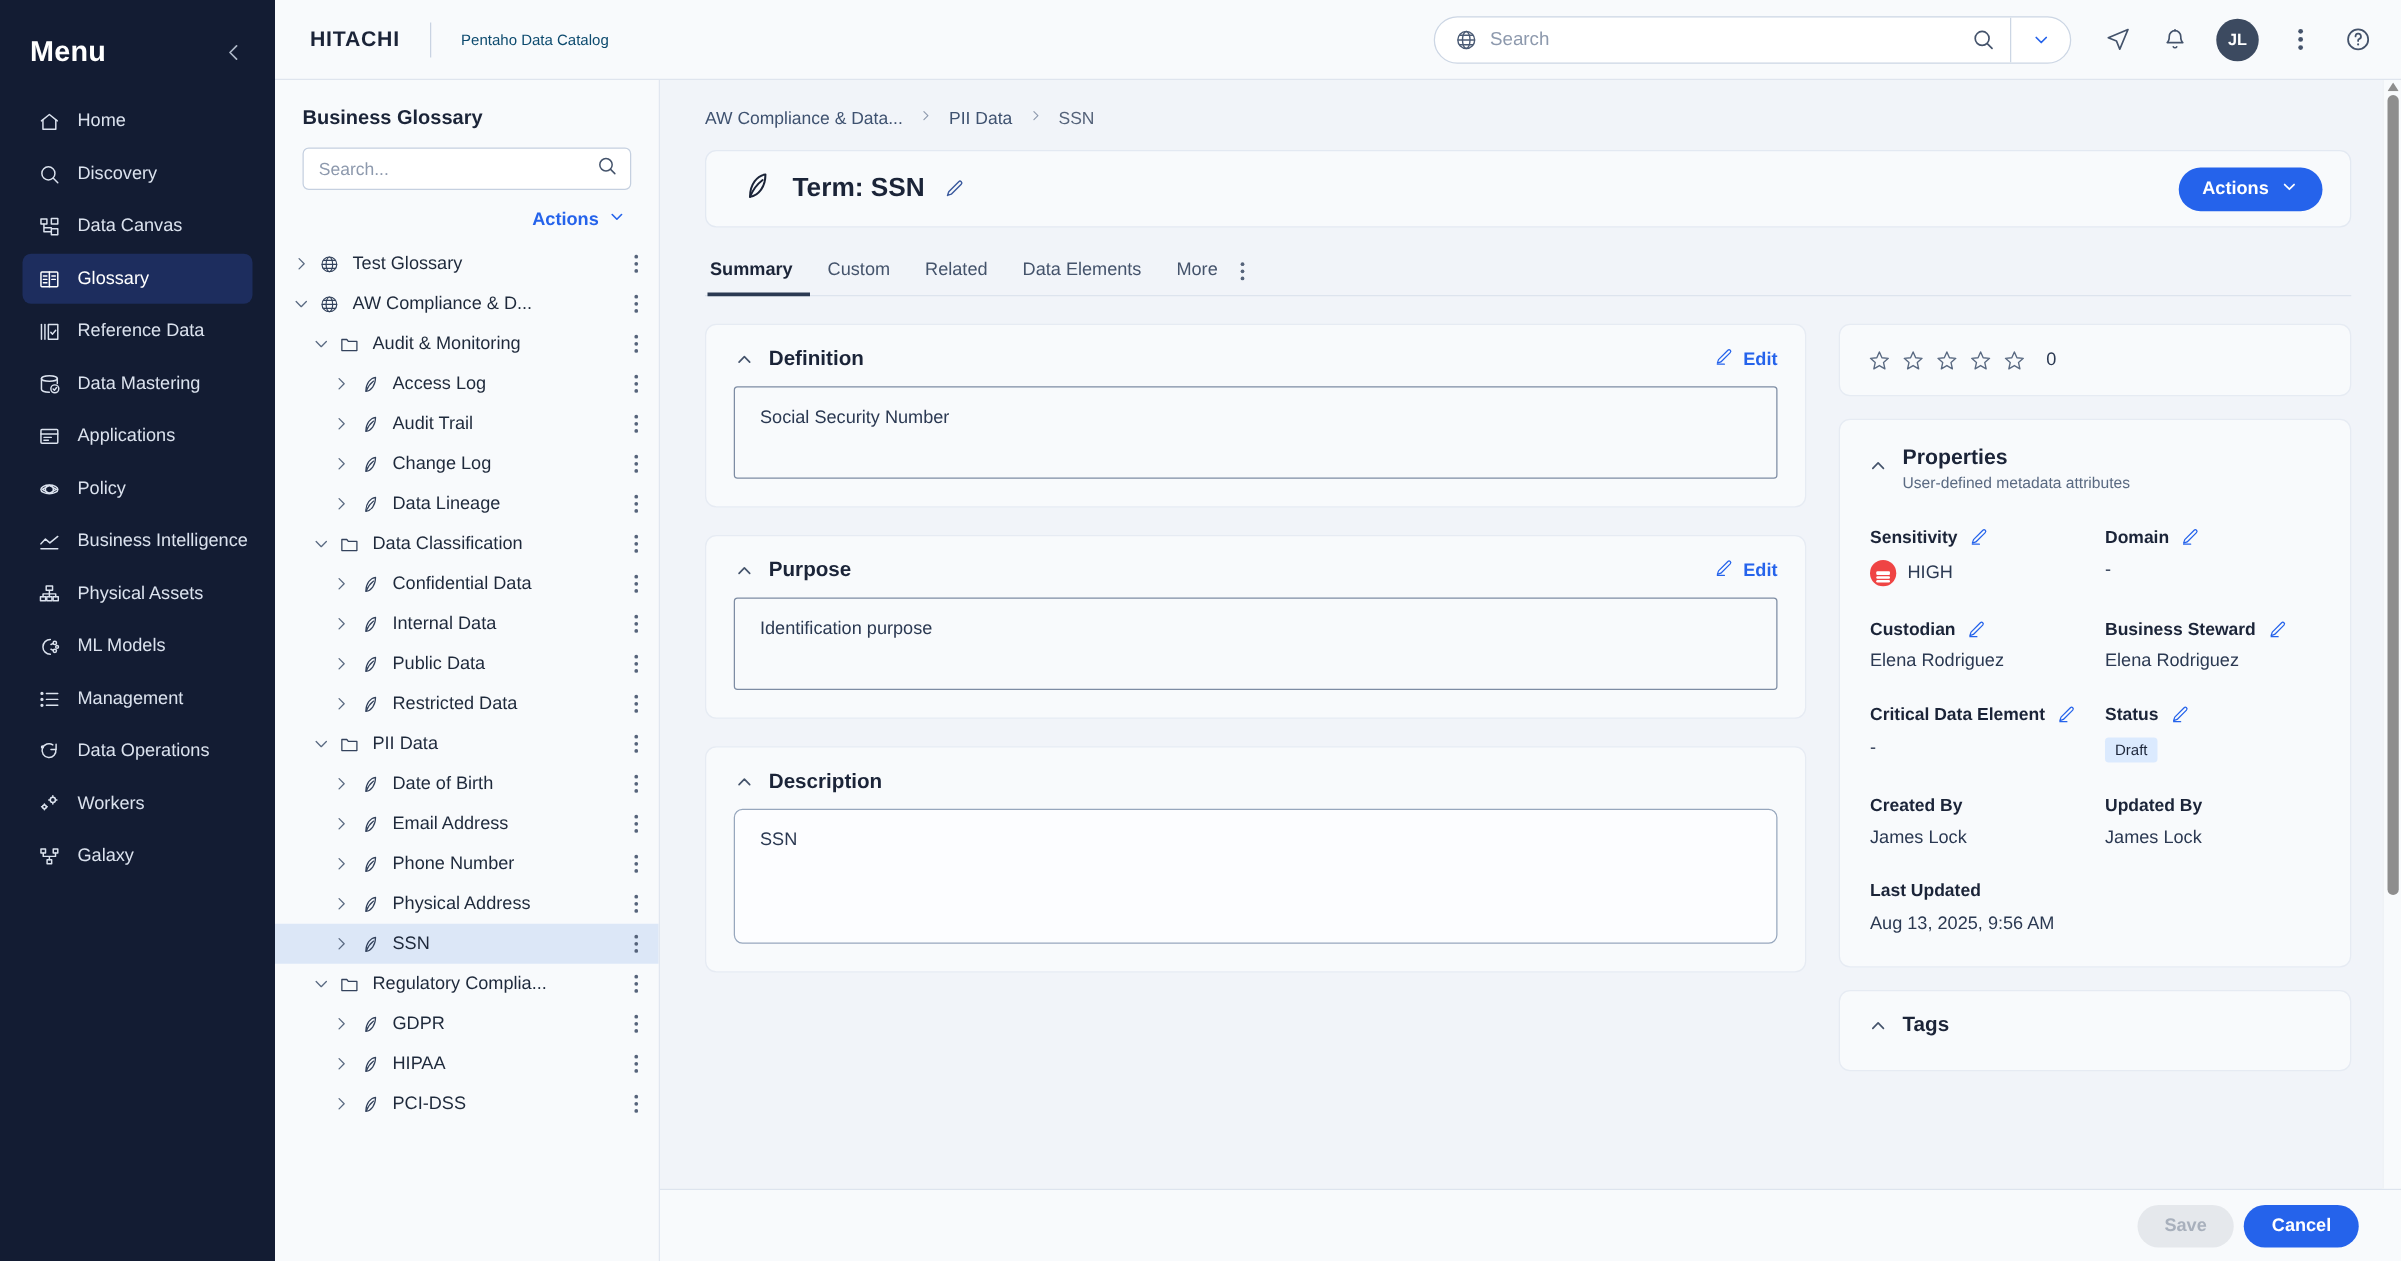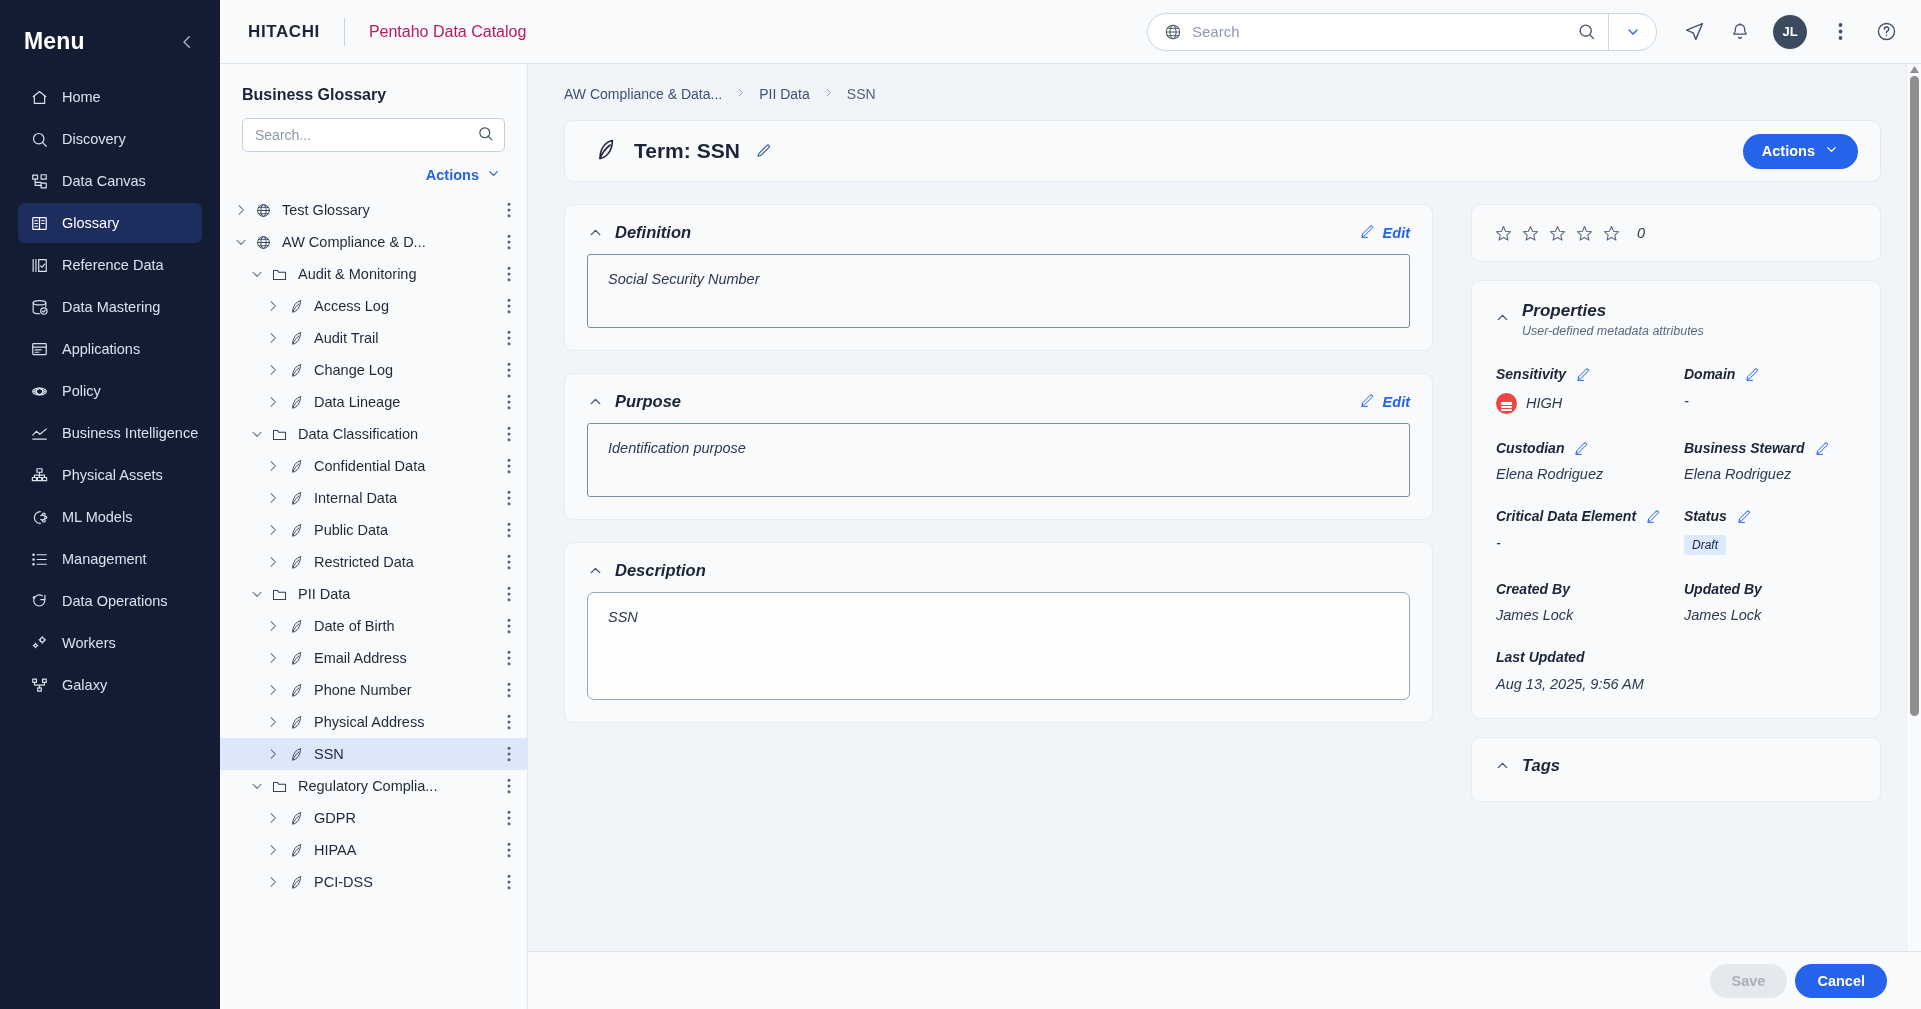--- a/index.html
+++ b/index.html
@@ -43,21 +43,21 @@
   
   .topbar {
     height: 64px; flex: 0 0 64px;
     background: #f8fafc;
     border-bottom: 1px solid #dfe5ee;
     display: flex; align-items: center;
     padding: 0 22px 0 28px;
   }
   .brand { font-size: 17px; font-weight: 700; letter-spacing: .6px; color: #1b2438; }
   .brand-sep { width: 1px; height: 28px; background: #c9d3e2; margin: 0 24px; }
-  .brand-sub { font-size: 16px; color: #be185d; }
+  .brand-sub { font-size: 12px; color: #0c4a6e; }
   .topbar-spacer { flex: 1; }
   .searchbox {
     width: 510px; height: 38px;
     border: 1px solid #ccd6e4; border-radius: 19px;
     background: #fff; display: flex; align-items: center;
     overflow: hidden;
   }
   .searchbox .globe { margin: 0 10px 0 16px; display: flex; }
   .search-input {
     flex: 1; border: 0; outline: 0; background: transparent;
@@ -139,21 +139,21 @@
 
   .tabs { display: flex; align-items: flex-end; gap: 0; margin-top: 26px; border-bottom: 1px solid #dde4ee; padding-left: 2px; }
   .tab {
     font-size: 14.5px; color: #44536b; padding: 0 14px 10px 14px; cursor: pointer;
     border-bottom: 3px solid transparent; margin-bottom: -1px;
   }
   .tab:first-child { padding-left: 2px; }
   .tab.active { color: #1b2438; font-weight: 700; border-bottom-color: #2b3952; }
   .tabs-more { display: flex; align-items: center; padding: 0 6px 11px 4px; color: #44536b; cursor: pointer; }
 
-  .content-cols { display: flex; gap: 38px; padding-top: 22px; font-style: italic; }
+  .content-cols { display: flex; gap: 26px; padding-top: 22px; }
   .col-left { flex: 1; min-width: 0; display: flex; flex-direction: column; gap: 22px; }
   .col-right { width: 410px; flex: 0 0 410px; display: flex; flex-direction: column; gap: 18px; }
 
   .card { background: #f8fafc; border: 1px solid #e6ebf3; border-radius: 9px; }
   .card-head { display: flex; align-items: center; padding: 18px 22px 12px 22px; }
   .chev-up { color: #44536b; margin-right: 11px; display: flex; }
   .card-title { font-size: 16.5px; font-weight: 700; color: #1b2438; flex: 1; }
   .edit-link { display: flex; align-items: center; gap: 8px; color: #2563eb; font-size: 14.5px; font-weight: 600; cursor: pointer; }
   .field-box {
     margin: 0 22px 22px 22px; border: 1px solid #7d8ca3; border-radius: 3px;
@@ -987,20 +987,34 @@
               <button class="btn-actions">
                 <span>Actions</span>
                 <span>
                   <svg width="15" height="15" viewBox="0 0 24 24" fill="none" stroke="#fff" stroke-width="2.2" stroke-linecap="round" stroke-linejoin="round">
                       <polyline points="6 9 12 15 18 9"></polyline>
                     </svg>
                 </span>
               </button>
             </div>
 
+            <div class="tabs" id="tabs">
+                <div class="tab active">Summary</div>
+                <div class="tab">Custom</div>
+                <div class="tab">Related</div>
+                <div class="tab">Data Elements</div>
+                <div class="tab">More</div>
+                <span class="tabs-more">
+                  <svg width="4" height="16" viewBox="0 0 4 16">
+                    <circle cx="2" cy="2.3" r="1.5" fill="#55637a"></circle>
+                    <circle cx="2" cy="8" r="1.5" fill="#55637a"></circle>
+                    <circle cx="2" cy="13.7" r="1.5" fill="#55637a"></circle>
+                  </svg>
+                </span>
+              </div>
 
             <div class="content-cols">
 
               <div class="col-left" id="sections-col">
                   <div class="card">
                     <div class="card-head">
        <span class="chev-up">
                         <svg width="17" height="17" viewBox="0 0 24 24" fill="none" stroke="#44536b" stroke-width="1.9" stroke-linecap="round" stroke-linejoin="round">
                           <polyline points="6 15 12 9 18 15"></polyline>
                         </svg>

